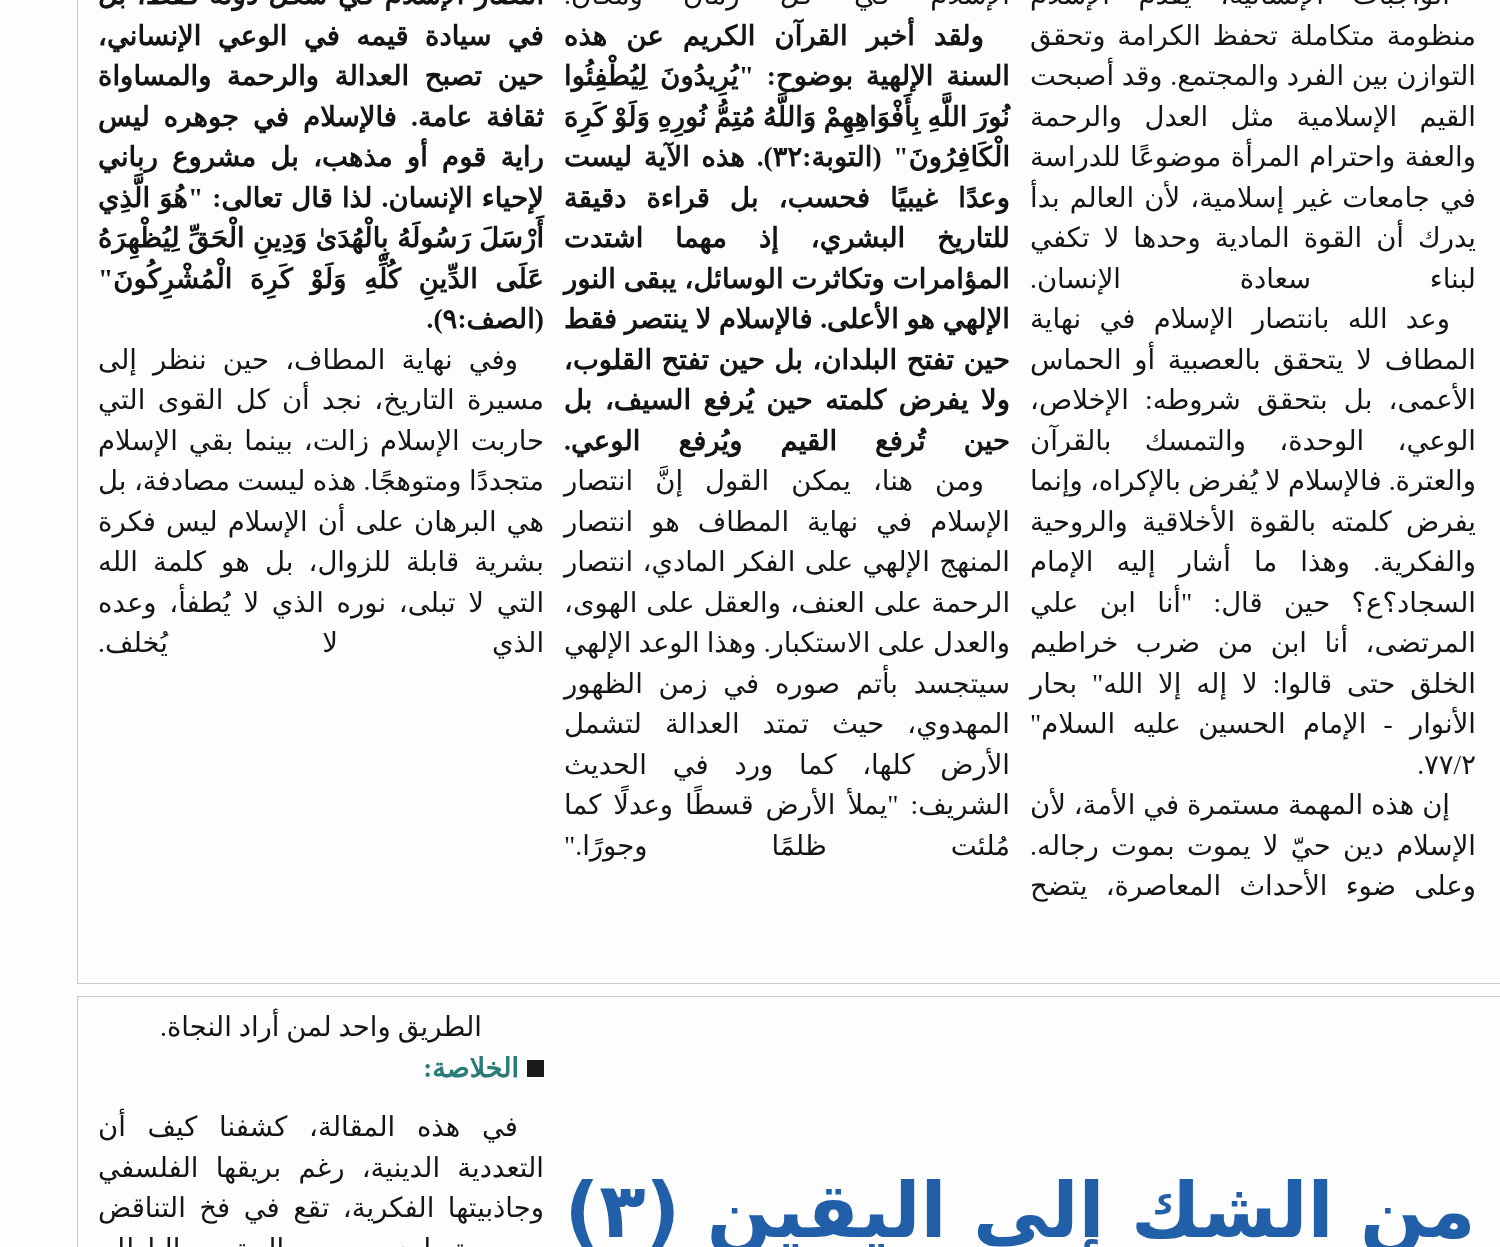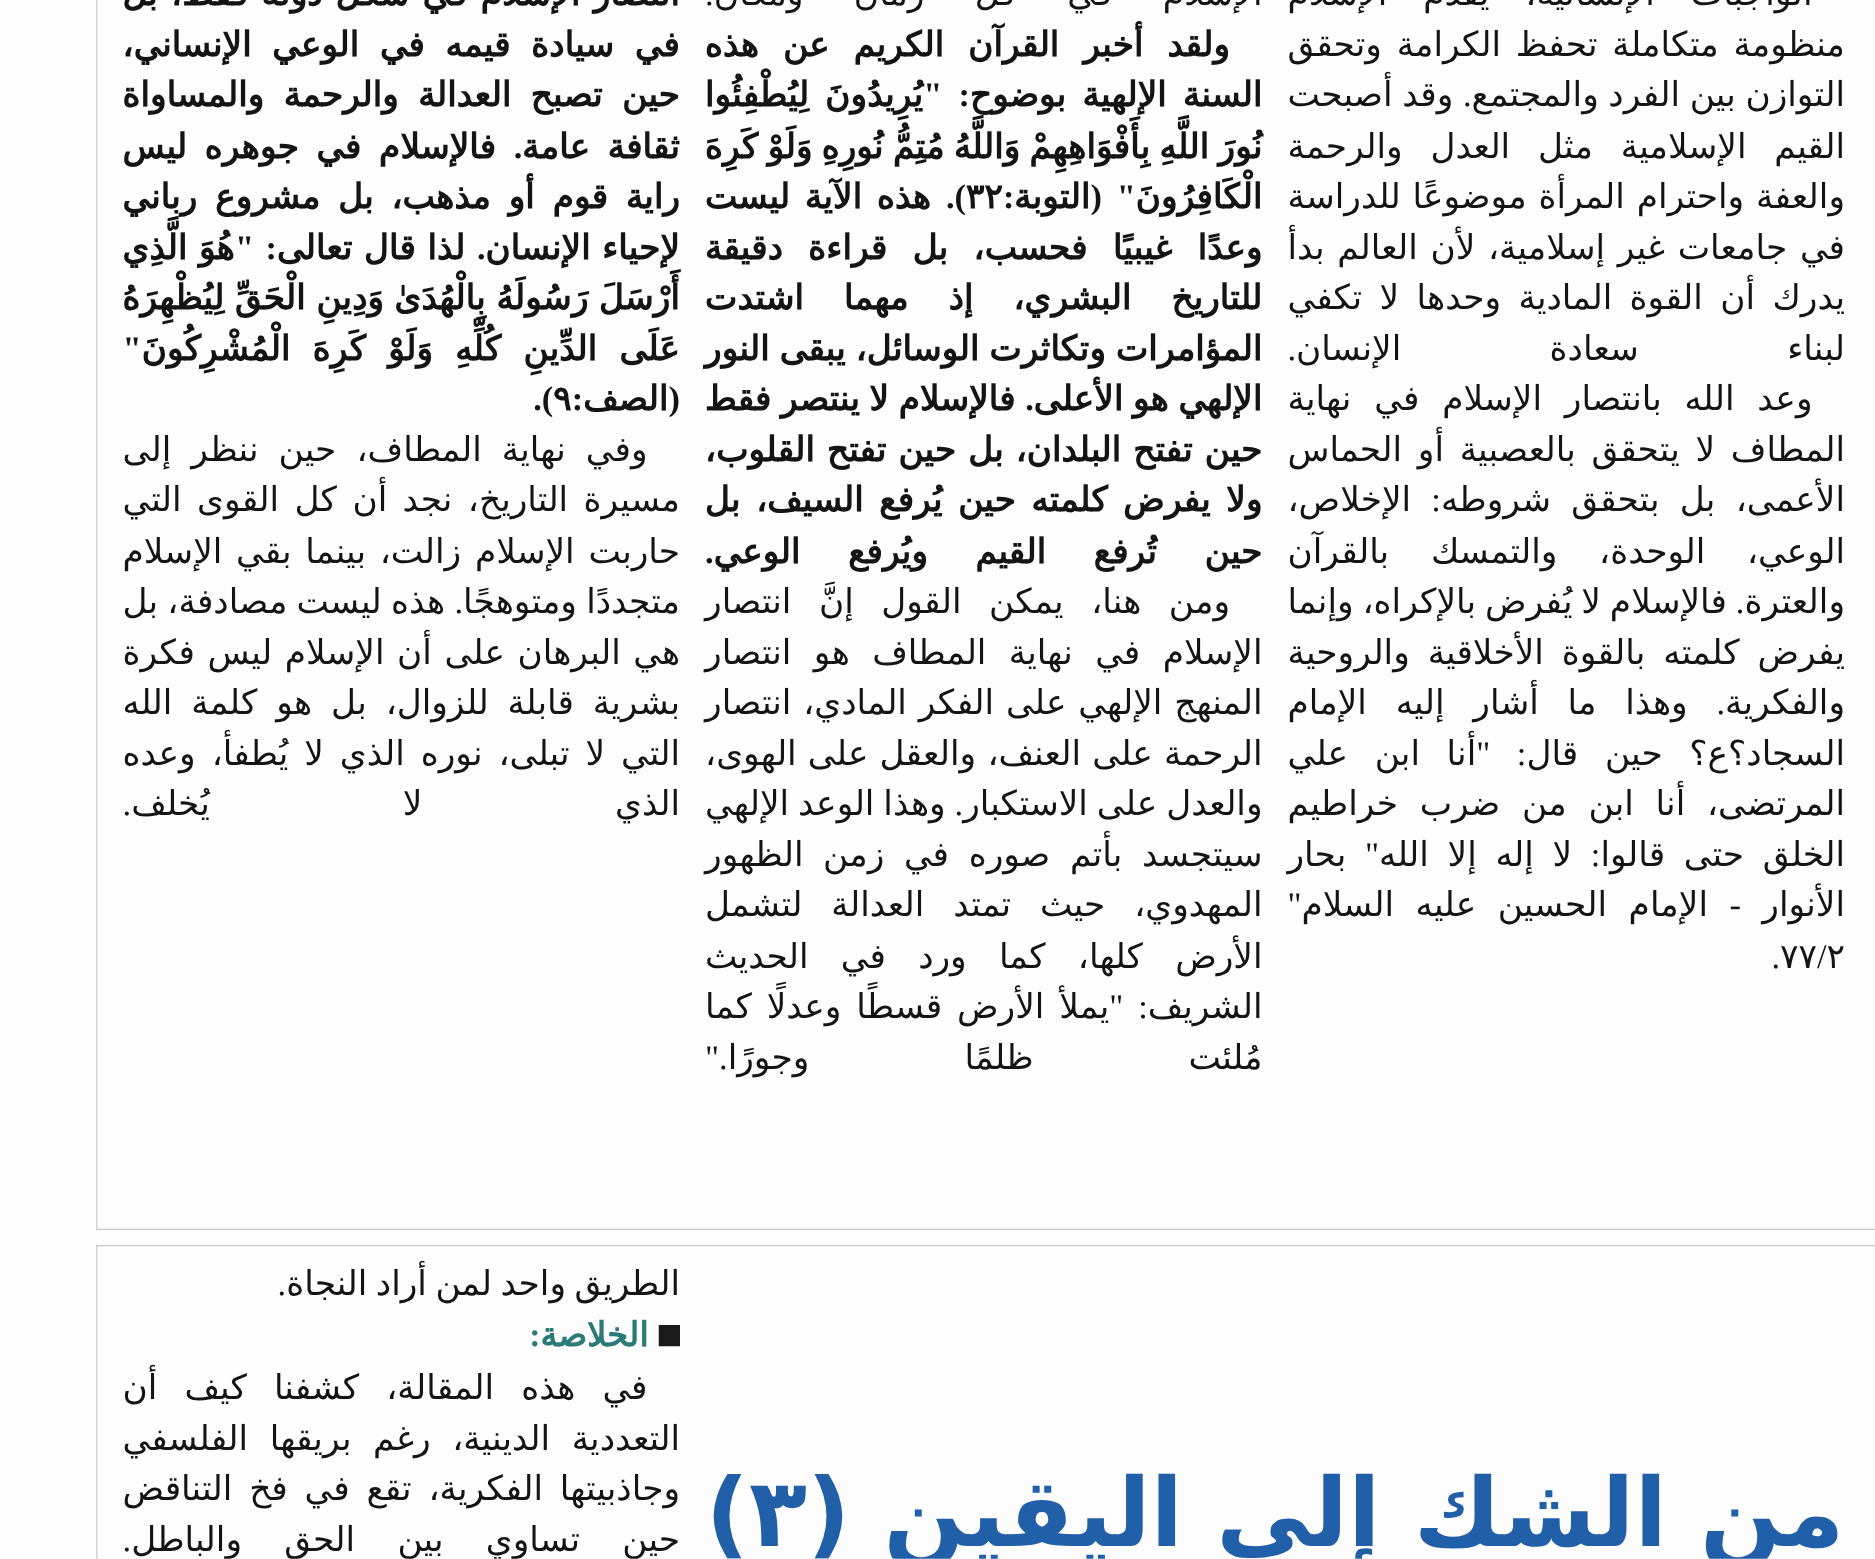--- a/index.html
+++ b/index.html
@@ -97,21 +97,21 @@
     font-weight: 600;
   }
 
   
   .summary-heading {
     direction: rtl;
     font-size: 27px;
     line-height: 38px;
     color: #2a7a77;
     font-weight: 600;
-    margin: 2px 0 3px 0;
+    margin: 2px 0 20px 0;
     white-space: nowrap;
   }
   .bullet-square {
     display: inline-block;
     width: 17px;
     height: 17px;
     background: #1a1a1a;
     vertical-align: 0px;
     margin-left: 8px;
   }
@@ -132,36 +132,37 @@
     line-height: 96px;
     color: #2160a8;
     letter-spacing: -1px;
     white-space: nowrap;
     direction: rtl;
   }
 
   .intro-line {
     font-size: 27.5px;
     line-height: 40px;
-    text-align: right;
+    text-align: center;
     color: #141414;
     margin: 0;
   }
 </style>
 </head>
 <body>
 
 <div class="page">
 
   <div class="article-block block-upper">
     <div class="cols">
 
       <div class="col">
         <p class="p">الواجبات الإنسانية، يقدم الإسلام منظومة متكاملة تحفظ الكرامة وتحقق التوازن بين الفرد والمجتمع. وقد أصبحت القيم الإسلامية مثل العدل والرحمة والعفة واحترام المرأة موضوعًا للدراسة في جامعات غير إسلامية، لأن العالم بدأ يدرك أن القوة المادية وحدها لا تكفي لبناء سعادة الإنسان.</p>
         <p class="p">وعد الله بانتصار الإسلام في نهاية المطاف لا يتحقق بالعصبية أو الحماس الأعمى، بل بتحقق شروطه: الإخلاص، الوعي، الوحدة، والتمسك بالقرآن والعترة. فالإسلام لا يُفرض بالإكراه، وإنما يفرض كلمته بالقوة الأخلاقية والروحية والفكرية. وهذا ما أشار إليه الإمام السجاد؟ع؟ حين قال: "أنا ابن علي المرتضى، أنا ابن من ضرب خراطيم الخلق حتى قالوا: لا إله إلا الله" بحار الأنوار - الإمام الحسين عليه السلام" ٧٧/٢.</p>
+        <p class="p">إن هذه المهمة مستمرة في الأمة، لأن الإسلام دين حيّ لا يموت بموت رجاله. وعلى ضوء الأحداث المعاصرة، يتضح</p>
       </div>
 
       <div class="col">
         <p class="p noindent">الإسلام في كل زمان ومكان.</p>
         <p class="p quran">ولقد أخبر القرآن الكريم عن هذه السنة الإلهية بوضوح: "يُرِيدُونَ لِيُطْفِئُوا نُورَ اللَّهِ بِأَفْوَاهِهِمْ وَاللَّهُ مُتِمُّ نُورِهِ وَلَوْ كَرِهَ الْكَافِرُونَ" (التوبة:٣٢). هذه الآية ليست وعدًا غيبيًا فحسب، بل قراءة دقيقة للتاريخ البشري، إذ مهما اشتدت المؤامرات وتكاثرت الوسائل، يبقى النور الإلهي هو الأعلى. فالإسلام لا ينتصر فقط حين تفتح البلدان، بل حين تفتح القلوب، ولا يفرض كلمته حين يُرفع السيف، بل حين تُرفع القيم ويُرفع الوعي.</p>
         <p class="p">ومن هنا، يمكن القول إنَّ انتصار الإسلام في نهاية المطاف هو انتصار المنهج الإلهي على الفكر المادي، انتصار الرحمة على العنف، والعقل على الهوى، والعدل على الاستكبار. وهذا الوعد الإلهي سيتجسد بأتم صوره في زمن الظهور المهدوي، حيث تمتد العدالة لتشمل الأرض كلها، كما ورد في الحديث الشريف: "يملأ الأرض قسطًا وعدلًا كما مُلئت ظلمًا وجورًا."</p>
       </div>
 
       <div class="col">
         <p class="p noindent quran">انتصار الإسلام في شكل دولة فقط، بل في سيادة قيمه في الوعي الإنساني، حين تصبح العدالة والرحمة والمساواة ثقافة عامة. فالإسلام في جوهره ليس راية قوم أو مذهب، بل مشروع رباني لإحياء الإنسان. لذا قال تعالى: "هُوَ الَّذِي أَرْسَلَ رَسُولَهُ بِالْهُدَىٰ وَدِينِ الْحَقِّ لِيُظْهِرَهُ عَلَى الدِّينِ كُلِّهِ وَلَوْ كَرِهَ الْمُشْرِكُونَ" (الصف:٩).</p>

